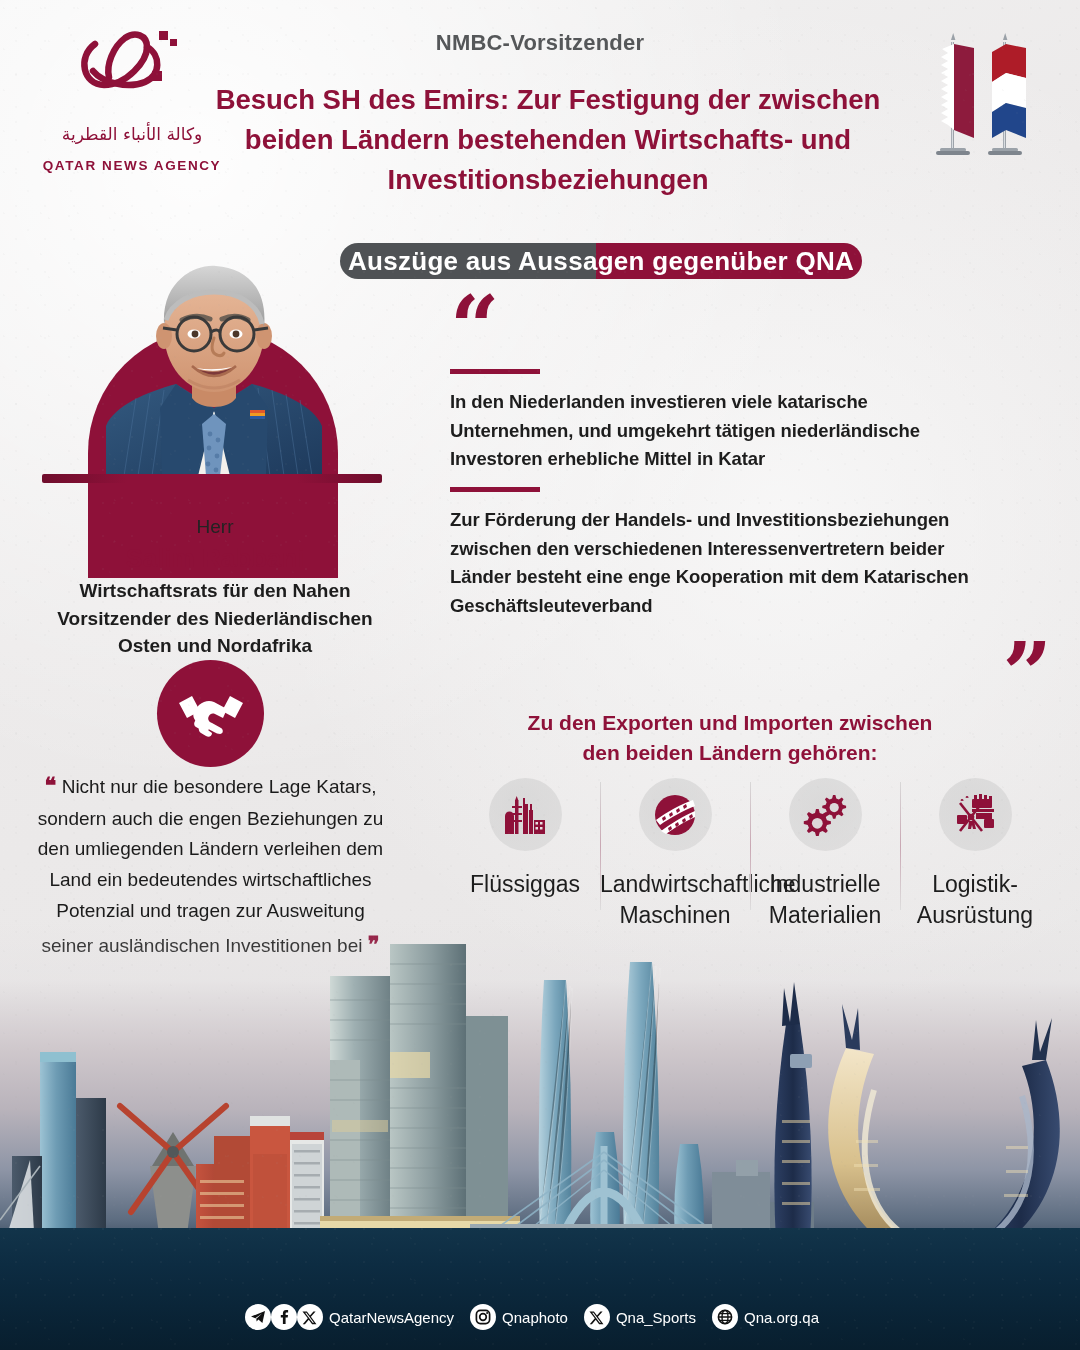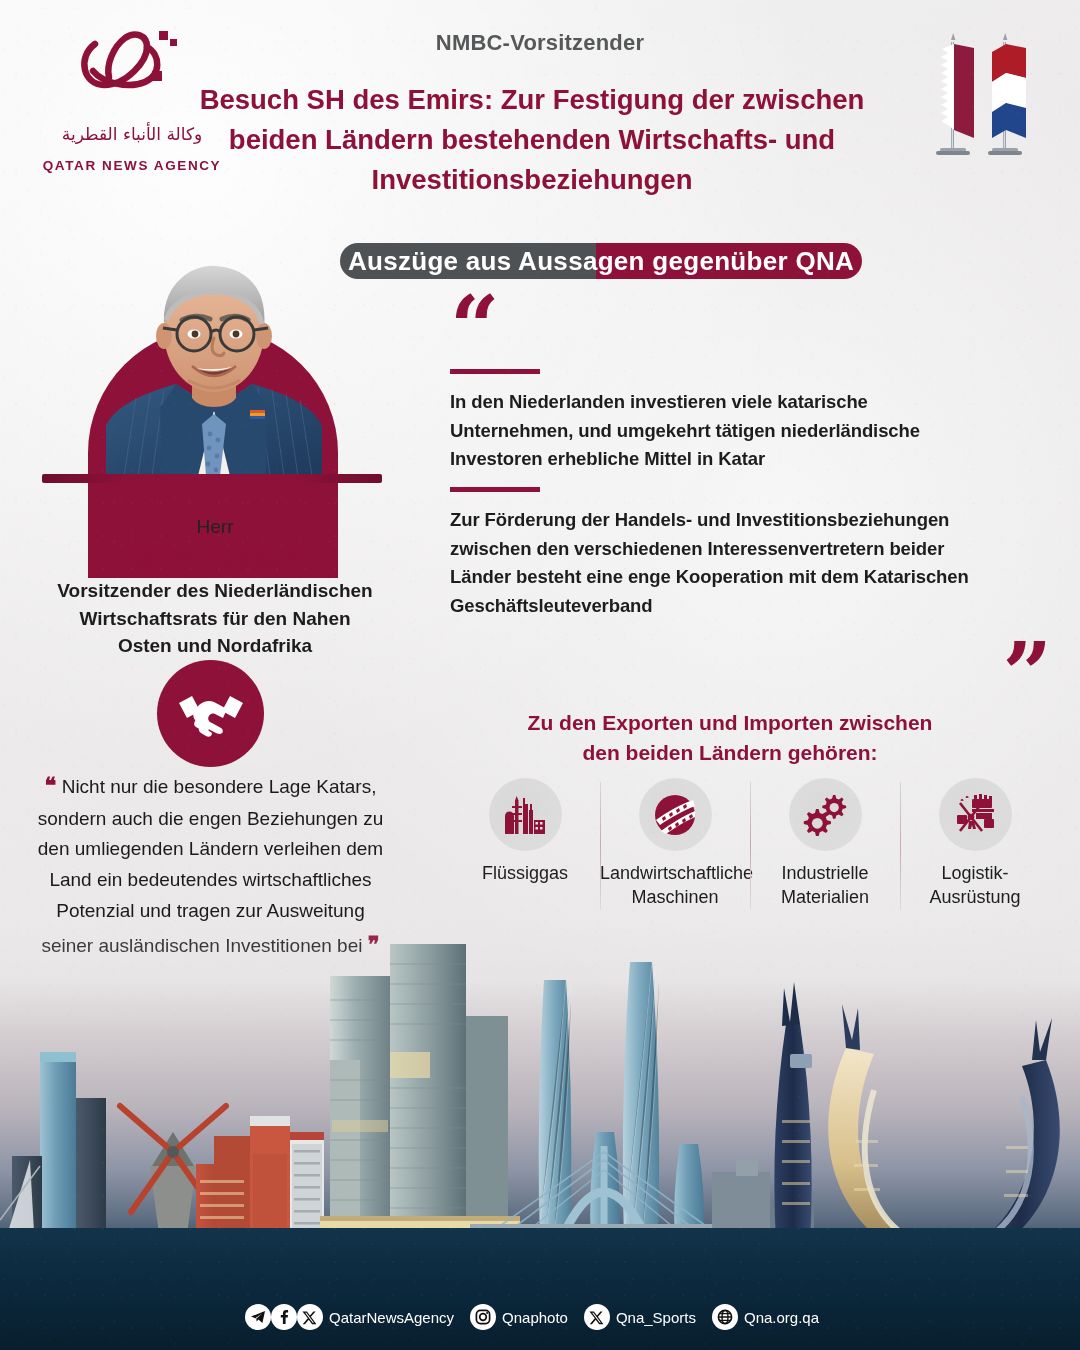--- a/index.html
+++ b/index.html
@@ -40,21 +40,21 @@
   }
   #logo .latin {
     color:#8E1139; font-size:13.5px; font-weight:bold; letter-spacing:1.6px; margin-top:14px;
   }
 
   #kicker {
     position:absolute; left:0; right:0; top:30px; text-align:center;
     font-size:22px; font-weight:bold; color:#555759; letter-spacing:.2px;
   }
   #headline {
-    position:absolute; left:182px; width:700px; top:80px; text-align:center;
+    position:absolute; left:198px; width:700px; top:80px; text-align:center;
     font-size:27.5px; font-weight:bold; color:#8E1139; line-height:1.46;
   }
 
   #flags { position:absolute; right:28px; top:26px; width:140px; height:145px; }
 
   
   #portrait-wrap { position:absolute; left:42px; top:252px; width:340px; height:238px; }
   #portrait-arc {
     position:absolute; left:46px; top:76px; width:250px; height:250px;
     border-radius:125px 125px 0 0; background:#8E1139;
@@ -122,21 +122,21 @@
   .ex-item + .ex-item::before {
     content:""; position:absolute; left:0; top:4px; width:1px; height:128px;
     background:linear-gradient(#d8d8d8,#c9a7b3,#ddd);
   }
   .ex-circle {
     width:73px; height:73px; border-radius:50%; margin:0 auto;
     background:radial-gradient(circle at 42% 36%, rgba(205,205,205,.62), rgba(195,195,195,.34));
     display:flex; align-items:center; justify-content:center;
   }
   .ex-label {
-    margin-top:10px; font-size:18px; color:#1d1d1d; line-height:1.35;
+    margin-top:18px; font-size:23px; color:#1d1d1d; line-height:1.35;
   }
 
   
   #city { position:absolute; left:0; bottom:0; width:1080px; height:430px; overflow:hidden; }
   #city-sky {
     position:absolute; inset:0;
     background:linear-gradient(180deg,
       rgba(236,234,234,0) 0%, rgba(225,222,224,.35) 14%,
       #cfc8cc 30%, #b9b3bb 44%, #8e95a6 58%, #5c6c80 70%, #213448 80%, #0e2133 92%, #0a1b2a 100%);
   }
@@ -315,22 +315,22 @@
         </g>
       </svg>
     </div>
     <div id="portrait-bar"></div>
   </div>
 
   <div id="person">
     <div class="salutation">Herr</div>
     <div class="name">Salim Rabbani</div>
     <div class="role">
+      <div>Wirtschaftsrats für den Nahen</div>
       <div>Vorsitzender des Niederländischen</div>
-      <div>Wirtschaftsrats für den Nahen</div>
       <div>Osten und Nordafrika</div>
     </div>
   </div>
 
   <div id="banner">
     <span>Auszüge aus Aussagen gegenüber QNA</span>
   </div>
 
   <div id="quotes">
     <div class="bigquote-open">“</div>

